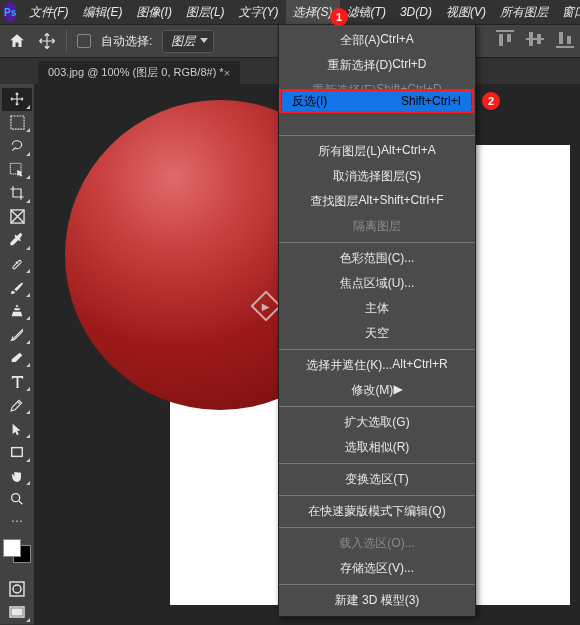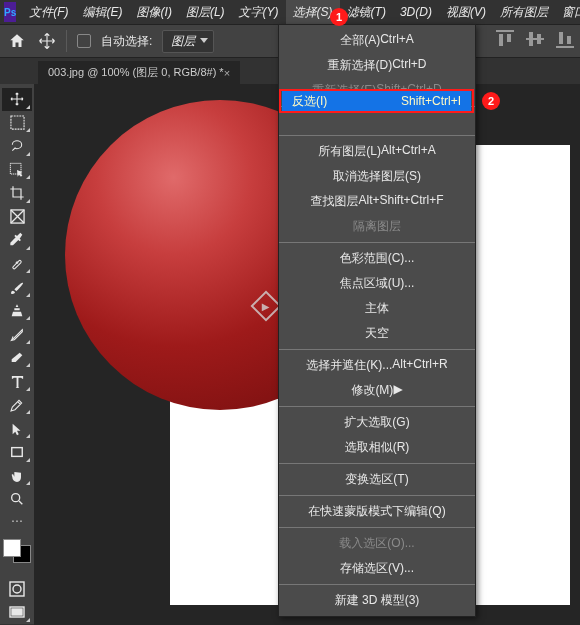--- a/index.html
+++ b/index.html
@@ -21,21 +21,21 @@
     padding-left: 4px;
   }
   .ps-logo {
     width: 20px; height: 20px;
     background: #4c1d95;
     color: #31a8ff;
     font-weight: bold;
     font-size: 10px;
     display: flex; align-items: center; justify-content: center;
     margin-right: 6px;
-    border-radius: 0;
+    border-radius: 6px;
   }
   .menu-item {
     padding: 22px 7px;
     cursor: pointer;
     white-space: nowrap;
     font-style: italic;
   }
   .menu-item.active {
     background: #4b4b4b;
   }
@@ -201,21 +201,21 @@
     left: 282px;
     top: 91px;
     width: 189px;
     height: 20px;
     background: #1473e6;
     z-index: 55;
     display: flex;
     justify-content: space-between;
     align-items: center;
     padding: 0 10px;
-    color: #fef9c3;
+    color: #000000;
     font-size: 12px;
   }
   .badge {
     position: absolute;
     width: 18px; height: 18px;
     background: #ff1a1a;
     color: #fff;
     border-radius: 50%;
     display: flex; align-items: center; justify-content: center;
     font-size: 11px; font-weight: bold;

